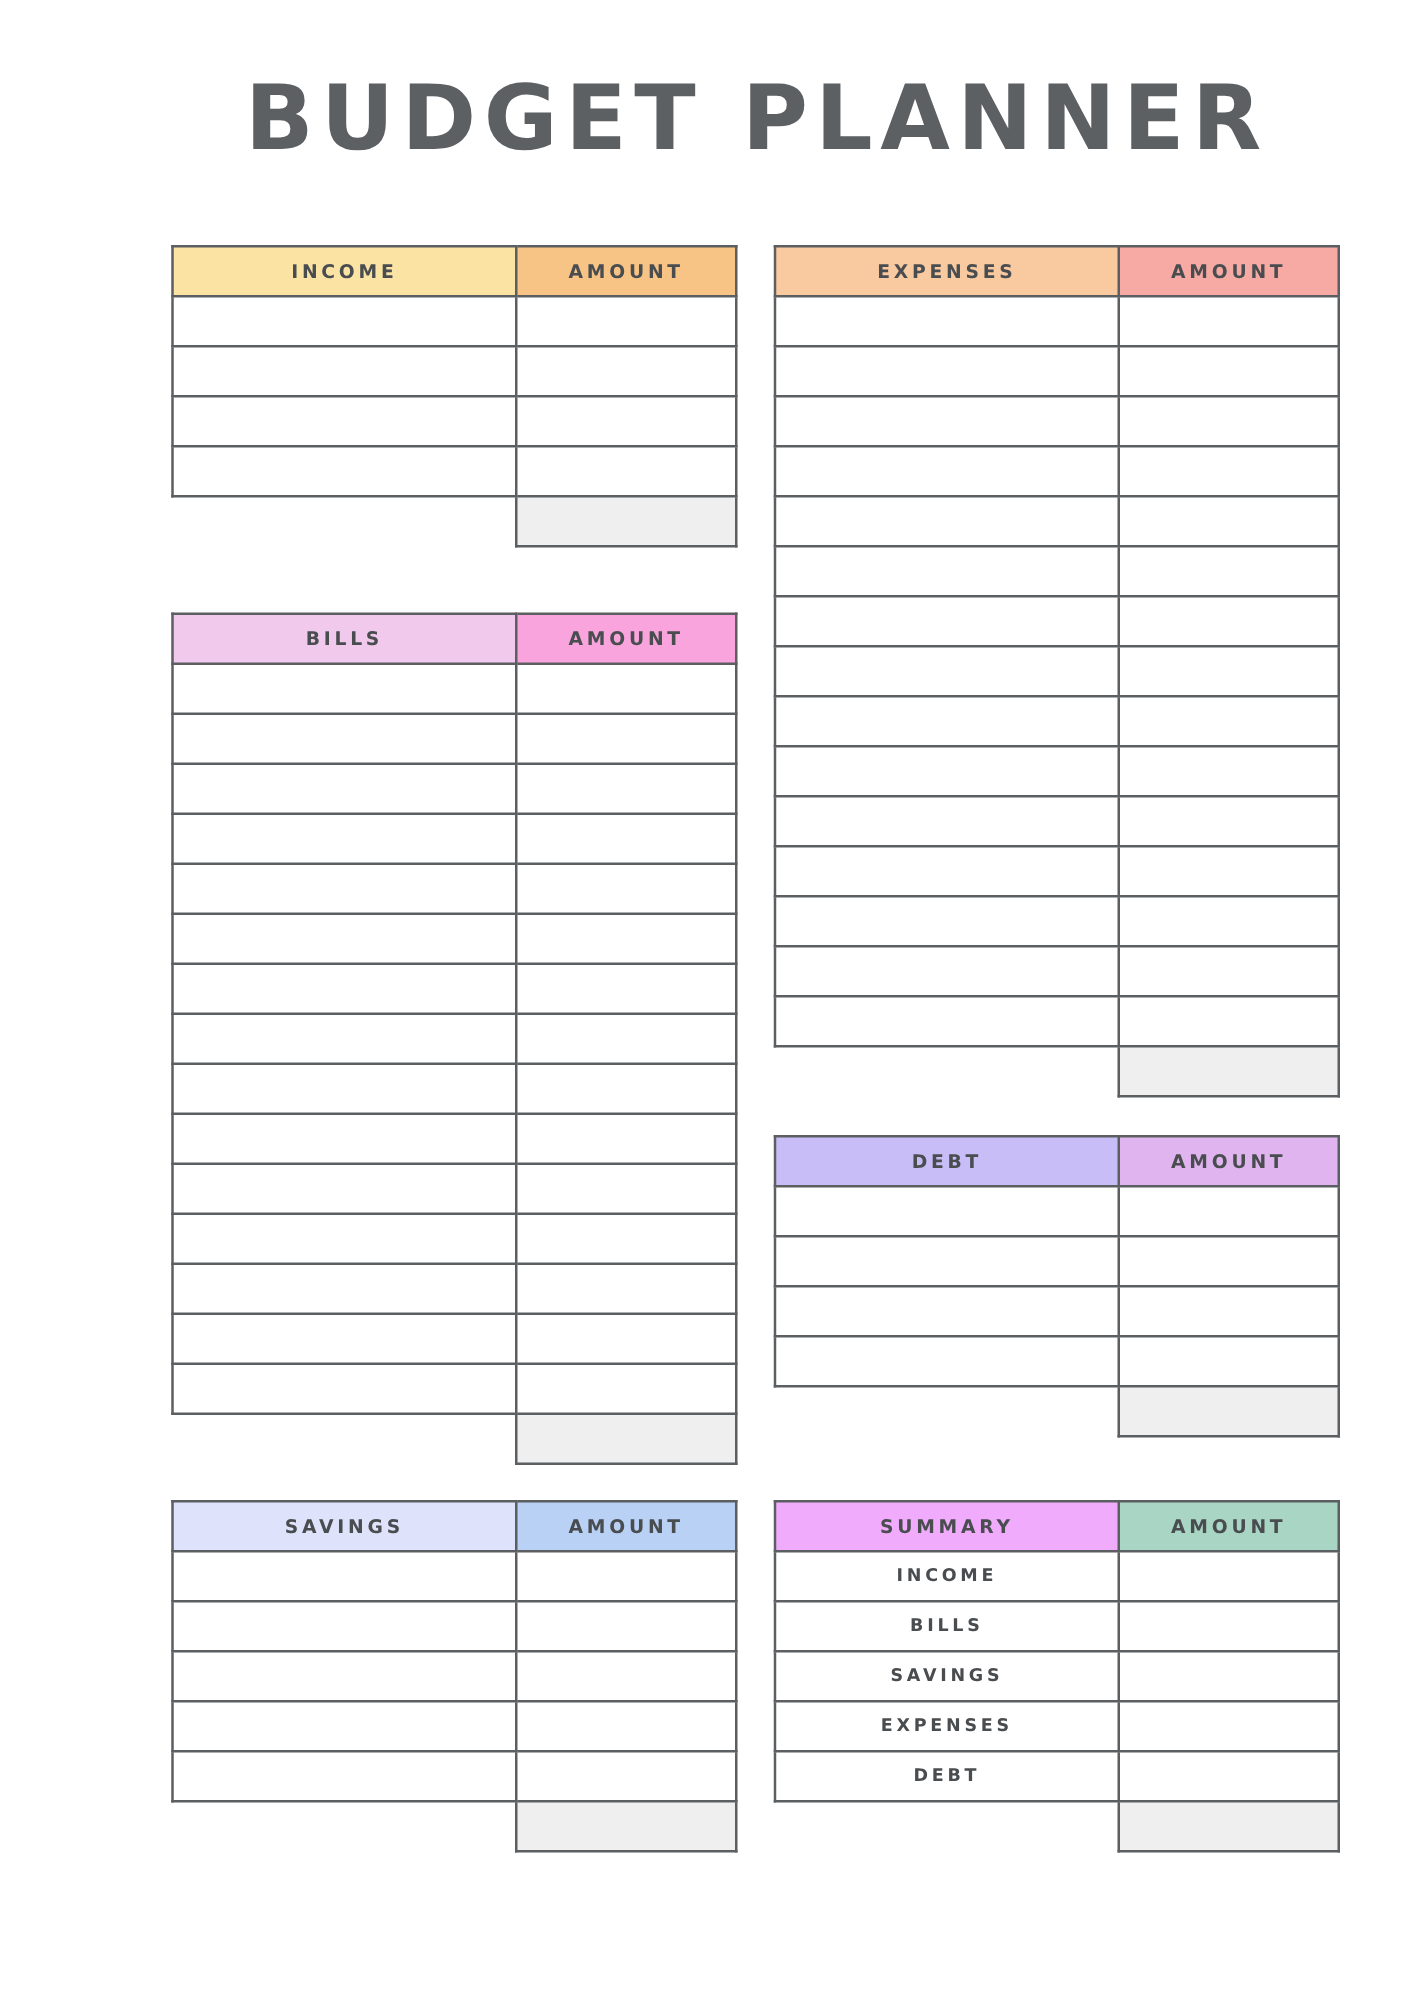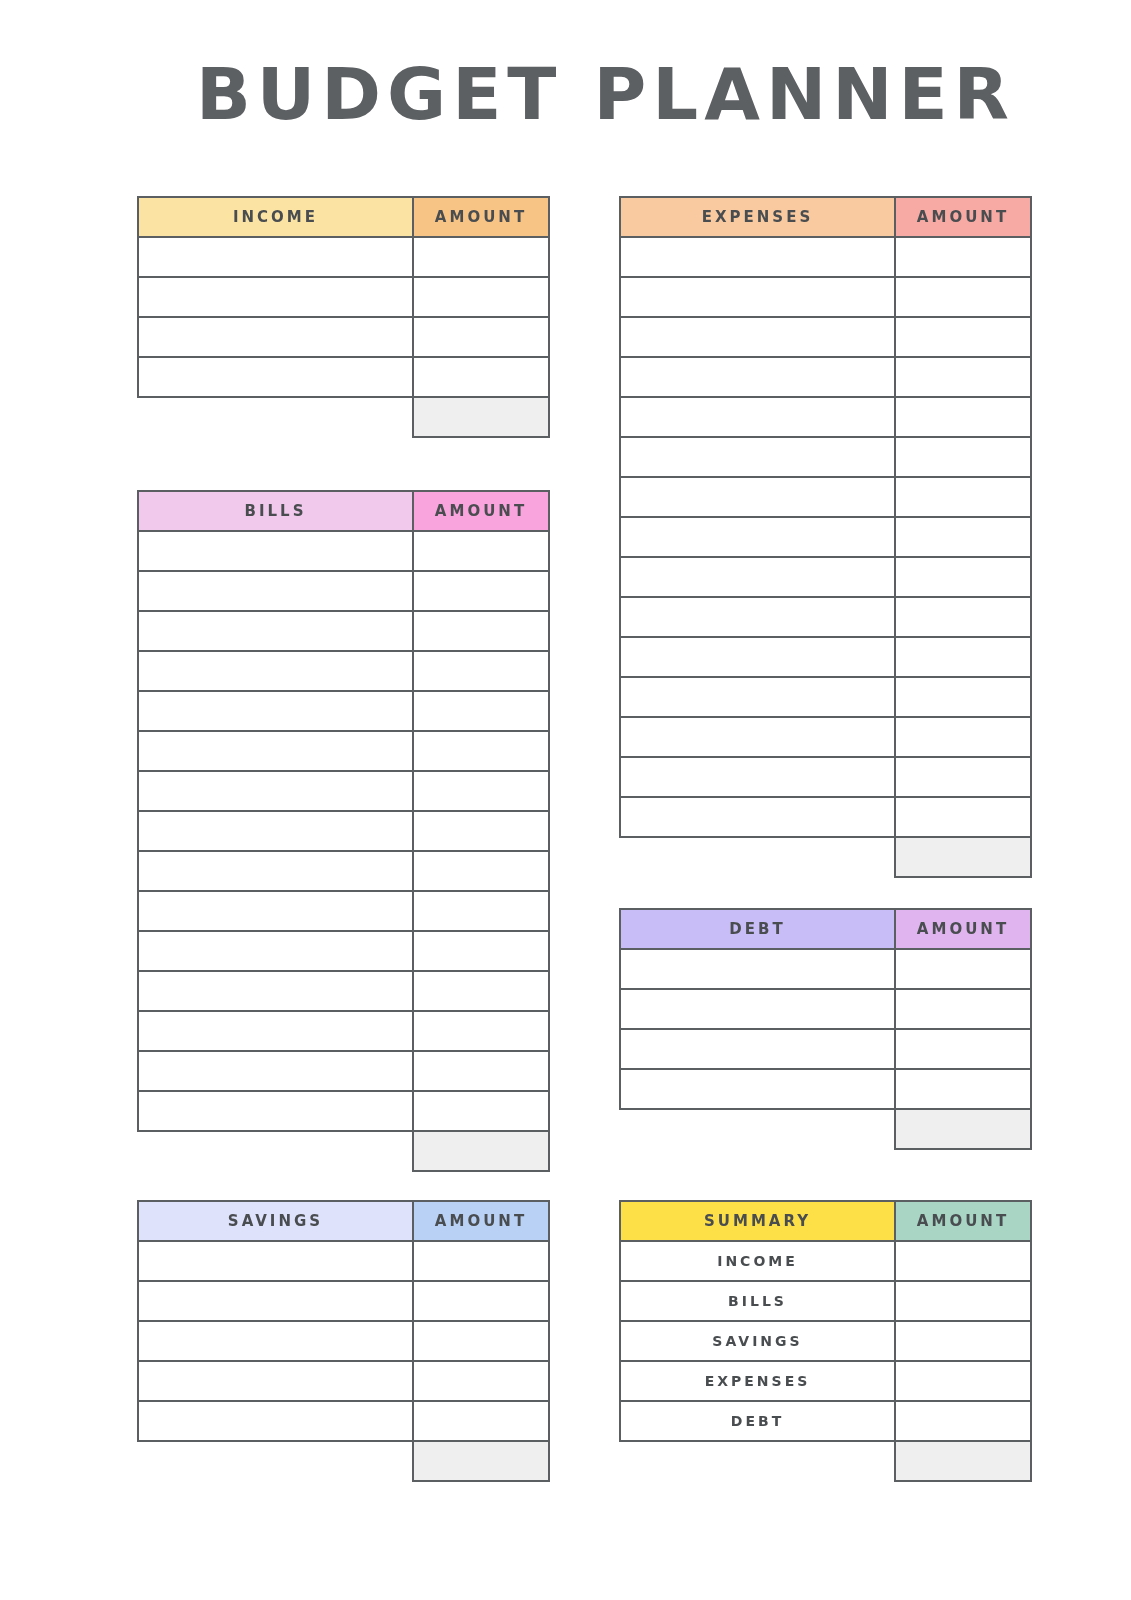--- a/index.html
+++ b/index.html
@@ -70,21 +70,21 @@
   .total-cell {
     background: #efefef;
   }
   .no-border {
     border: none !important;
     background: transparent !important;
   }
 
   
   .col-name { width: 275px; }
-  .col-amt  { width: 136px; }
+  .col-amt  { width: 176px; }
 
   
   #income-table   { left: 93px;  top: 196px; }
   #bills-table    { left: 93px;  top: 490px; }
   #savings-table  { left: 93px;  top: 1200px; }
   #expenses-table { left: 575px; top: 196px; }
   #debt-table     { left: 575px; top: 908px; }
   #summary-table  { left: 575px; top: 1200px; }
 </style>
 </head>
@@ -327,21 +327,21 @@
     <tr>
           <td class="no-border"></td>
           <td class="total-cell"></td>
         </tr>
   </tbody>
     </table>
 
   <table class="tbl" id="summary-table">
     <tbody>
         <tr>
-      <th class="col-name" style="background:#fde047">SUMMARY</th>
+      <th class="col-name" style="background:#f0abfc">SUMMARY</th>
       <th class="col-amt" style="background:#a8d5c4">AMOUNT</th>
     </tr>
     <tr>
       <td class="label">INCOME</td>
       <td class="blank"></td>
     </tr>
     <tr>
       <td class="label">BILLS</td>
       <td class="blank"></td>
     </tr>

